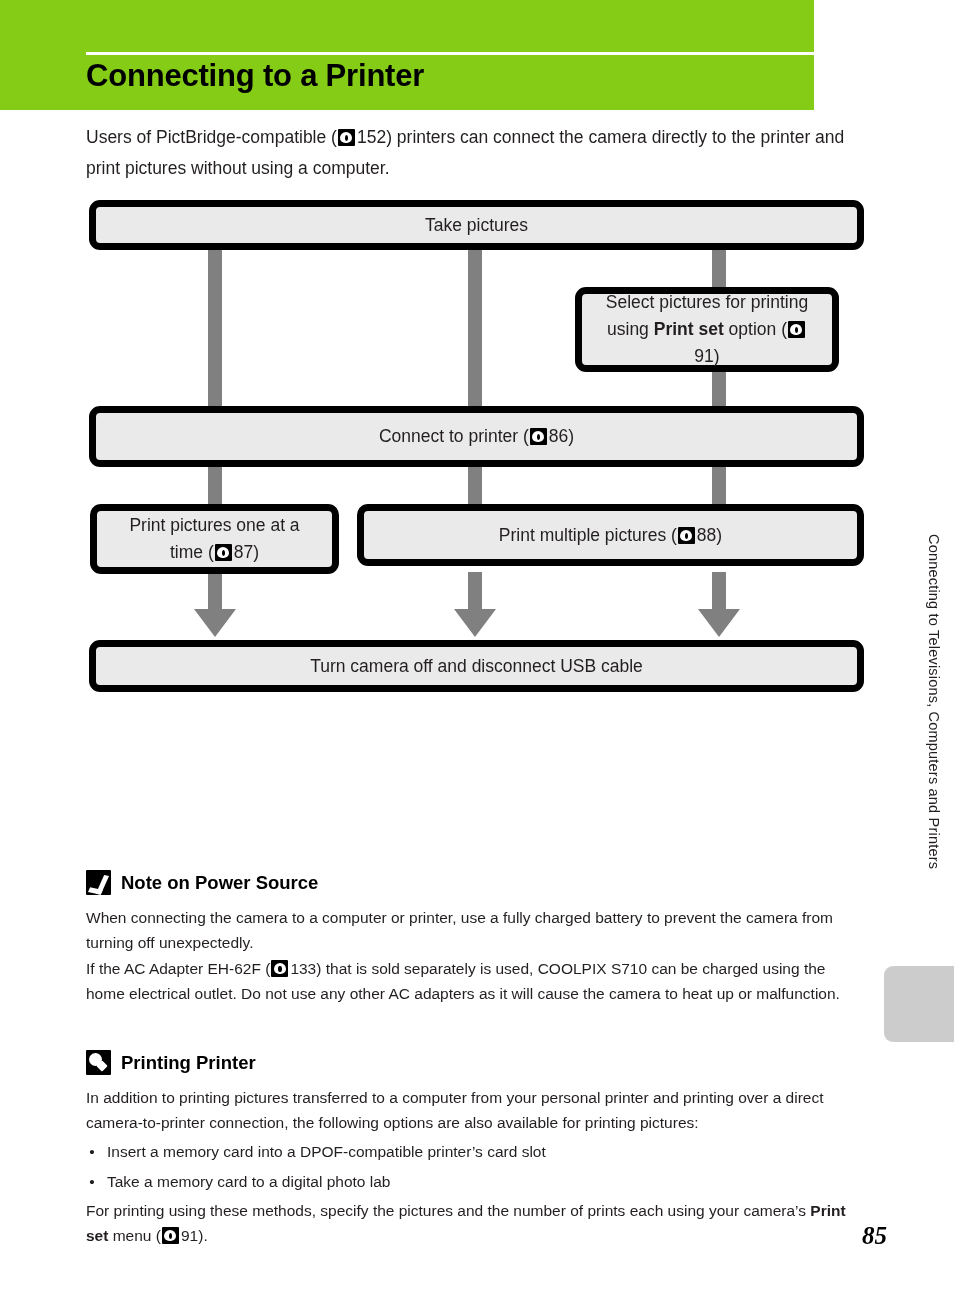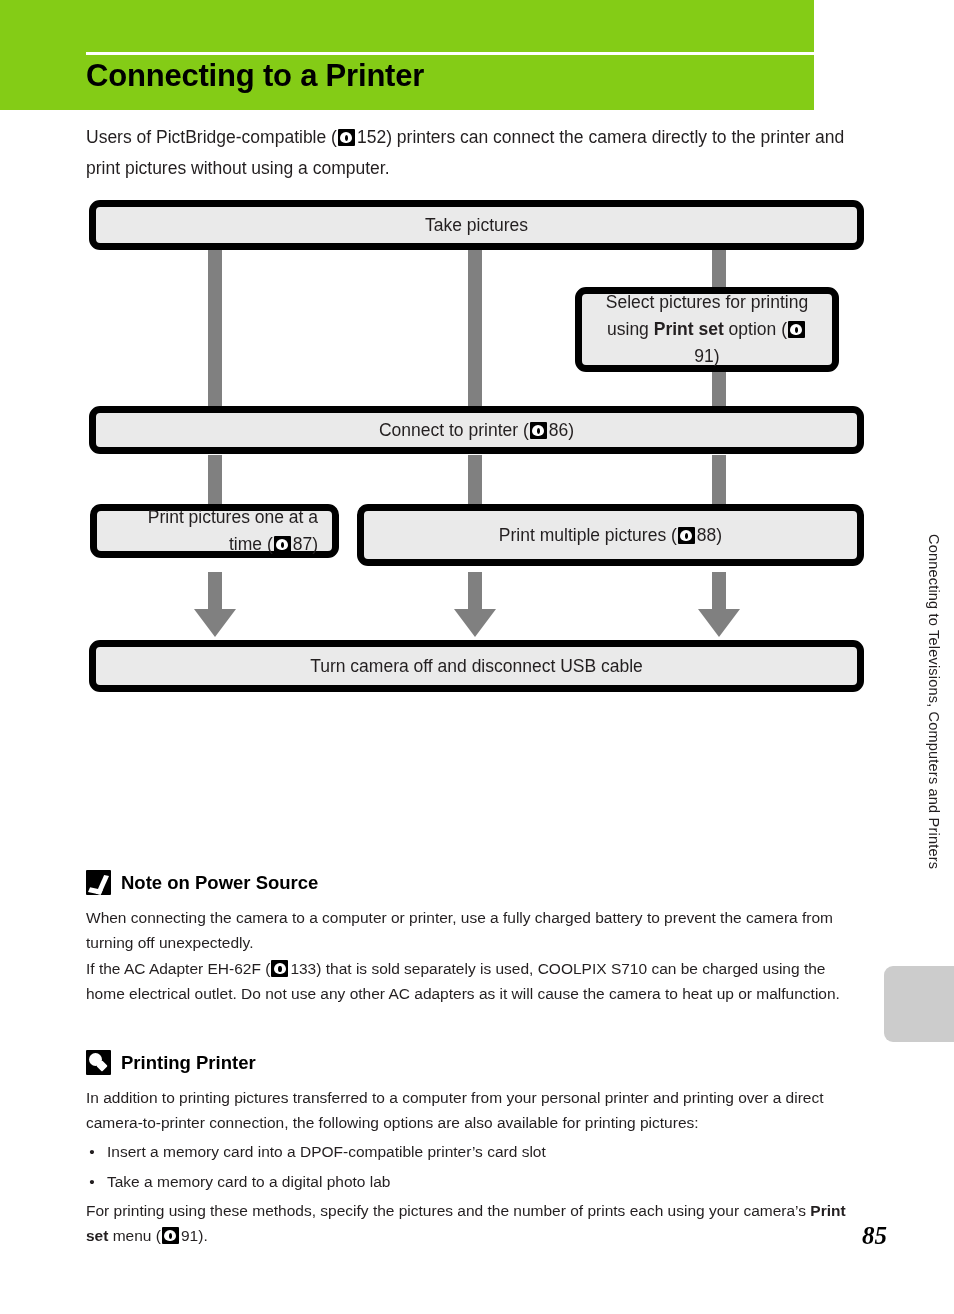--- a/index.html
+++ b/index.html
@@ -269,25 +269,25 @@
     <span>Take pictures</span>
   </div>
 
   <div class="flow-box" style="left:575px; top:287px; width:264px; height:85px;">
     <span>
       <span>Select pictures for printing</span><br>
       <span>using </span><b>Print set</b><span> option (</span><span class="refico"></span><span>91</span><span>)</span>
     </span>
   </div>
 
-  <div class="flow-box" style="left:89px; top:406px; width:775px; height:48px;">
+  <div class="flow-box" style="left:89px; top:406px; width:775px; height:61px;">
     <span><span>Connect to printer (</span><span class="refico"></span><span>86</span><span>)</span></span>
   </div>
 
-  <div class="flow-box" style="left:90px; top:504px; width:249px; height:54px;text-align:right;">
+  <div class="flow-box" style="left:90px; top:504px; width:249px; height:70px;">
     <span><span>Print pictures one at a time (</span><span class="refico"></span><span>87</span><span>)</span></span>
   </div>
 
   <div class="flow-box" style="left:357px; top:504px; width:507px; height:62px;">
     <span><span>Print multiple pictures (</span><span class="refico"></span><span>88</span><span>)</span></span>
   </div>
 
   <div class="flow-box" style="left:89px; top:640px; width:775px; height:52px;">
     <span>Turn camera off and disconnect USB cable</span>
   </div>

